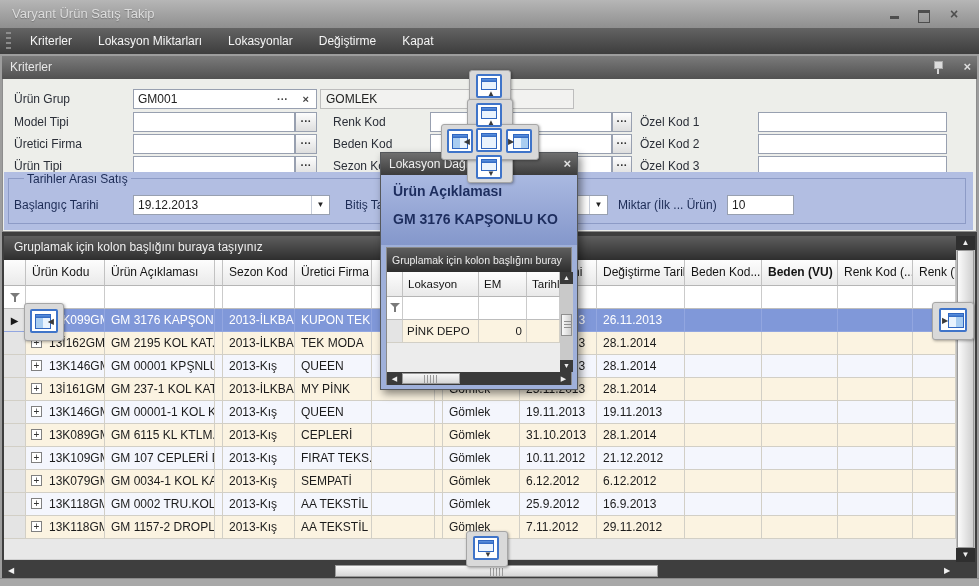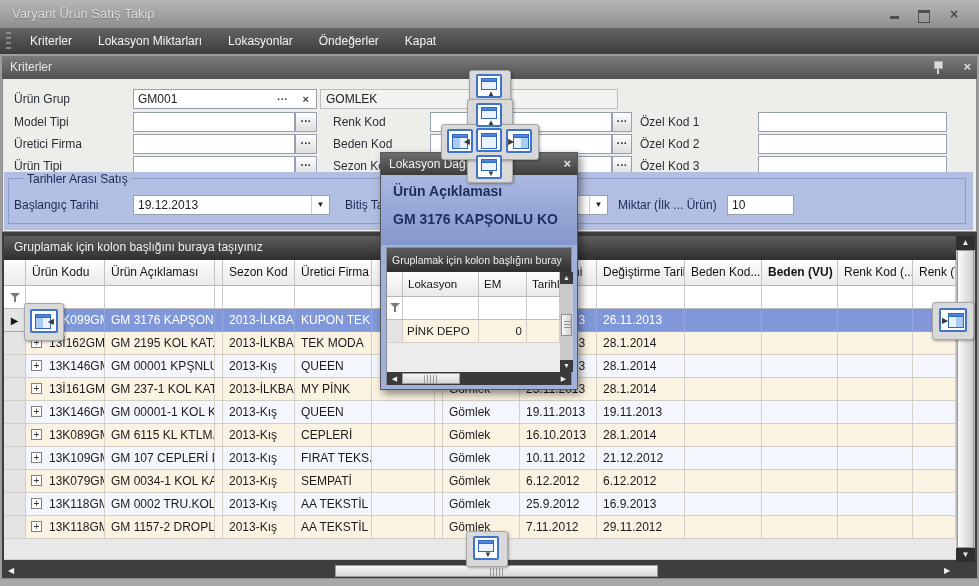--- a/index.html
+++ b/index.html
@@ -115,37 +115,37 @@
   <div class="abs wtitle">Varyant Ürün Satış Takip</div>
   <div class="abs winbtn" style="right:74px"><span class="minbar"></span></div>
   <div class="abs winbtn" style="right:44px"><span class="maxbox"></span></div>
   <div class="abs winbtn" style="right:14px;font-size:14px">×</div>
 
   <div class="abs menubar">
     <span class="grip"></span>
     <span class="mitem">Kriterler</span>
     <span class="mitem">Lokasyon Miktarları</span>
     <span class="mitem">Lokasyonlar</span>
-    <span class="mitem">Öndeğerler</span>
+    <span class="mitem">Değiştirme</span>
     <span class="mitem">Kapat</span>
   </div>
 
   <div class="abs panel"></div>
   <div class="abs phead"></div>
   <div class="abs ptitle">Kriterler</div>
   <div class="abs pinico"></div>
   <div class="abs pclose">×</div>
 
   <div class="abs lbl" style="left:14px;top:92px">Ürün Grup</div>
   <div class="abs fld" style="left:133px;top:89px;width:184px">
     <span>GM001</span>
     <span class="inbtn abs" style="right:28px;top:0">···</span>
     <span class="inbtn abs" style="right:7px;top:0">×</span>
   </div>
-  <div class="abs disp" style="left:320px;top:89px;width:298px">GOMLEK</div>
+  <div class="abs disp" style="left:320px;top:89px;width:254px">GOMLEK</div>
 
   <div class="abs lbl" style="left:14px;top:115px">Model Tipi</div>
   <div class="abs fld" style="left:133px;top:112px;width:162px"></div>
   <div class="abs ebtn" style="left:295px;top:112px">···</div>
   <div class="abs lbl" style="left:333px;top:115px">Renk Kod</div>
   <div class="abs fld" style="left:430px;top:112px;width:182px"></div>
   <div class="abs ebtn" style="left:612px;top:112px;width:20px">···</div>
   <div class="abs lbl" style="left:640px;top:115px">Özel Kod 1</div>
   <div class="abs fld" style="left:758px;top:112px;width:189px"></div>
 
@@ -317,21 +317,21 @@
   <div class="grow cream" style="top:424px">
     <div class="gc col-ind ind"></div>
     <div class="gc col-code"><span class="exp">+</span><span class="pad18">13K089GM...</span></div>
     <div class="gc col-desc">GM 6115 KL KTLM...</div>
     <div class="gc col-sp1"></div>
     <div class="gc col-sezon">2013-Kış</div>
     <div class="gc col-firma">CEPLERİ</div>
     <div class="gc col-c6"></div>
     <div class="gc col-sp2"></div>
     <div class="gc col-grup">Gömlek</div>
-    <div class="gc col-t1">16.10.2013</div>
+    <div class="gc col-t1">31.10.2013</div>
     <div class="gc col-deg">28.1.2014</div>
     <div class="gc col-bk"></div>
     <div class="gc col-bvu"></div>
     <div class="gc col-rk"></div>
     <div class="gc col-rvu"></div>
   </div>
 
   <div class="grow pale" style="top:447px">
     <div class="gc col-ind ind"></div>
     <div class="gc col-code"><span class="exp">+</span><span class="pad18">13K109GM...</span></div>

